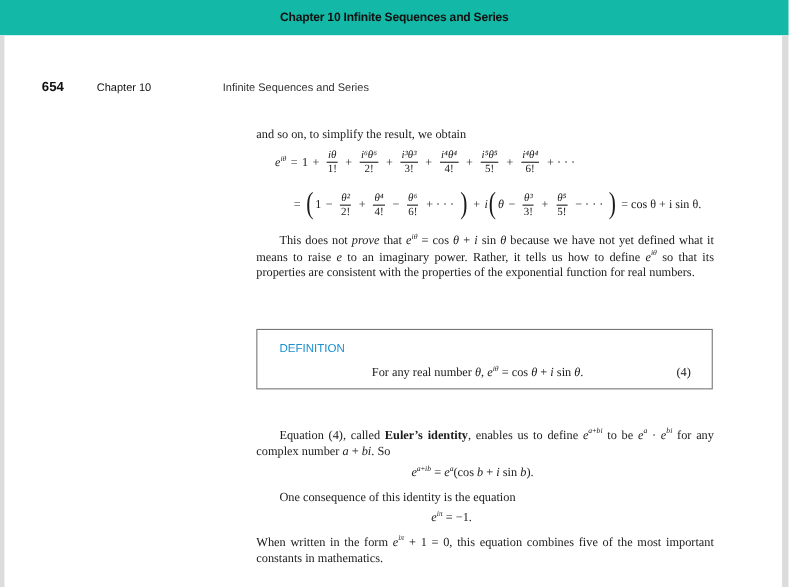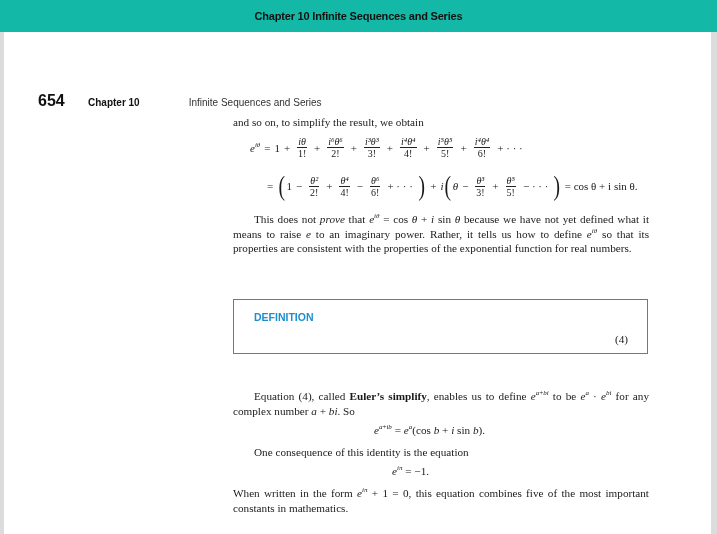--- a/index.html
+++ b/index.html
@@ -19,22 +19,22 @@
     position: absolute; left: 0; top: 32px; width: 4px; height: 502px; background: #dcdcdc;
   }
   .gutter-right {
     position: absolute; right: 0; top: 32px; width: 6px; height: 502px; background: #dcdcdc;
   }
 
   .running-head {
     position: absolute; top: 72px; left: 38px;
     font-family: "Liberation Sans", sans-serif; display: flex; align-items: baseline;
   }
-  .page-num { font-weight: bold; font-size: 16px; color: #111; width: 50px; margin-top: 20px; }
-  .rh-chapter { font-weight: bold; font-size: 10px; color: #111; margin-right: 4px; }
+  .page-num { font-weight: bold; font-size: 12px; color: #111; width: 50px; }
+  .rh-chapter { font-weight: normal; font-size: 10px; color: #111; margin-right: 20px; }
   .rh-title { font-size: 10px; color: #333; padding-left: 45px; }
 
   .text {
     position: absolute; left: 233px; width: 416px;
     font-size: 11.2px; line-height: 14.5px; text-align: justify;
   }
   .indent { text-indent: 21px; }
   i, .it { font-style: italic; }
 
   
@@ -45,21 +45,21 @@
   .op { margin: 0 4px; }
   .big-paren { font-size: 28px; line-height: 28px; font-weight: 100; transform: scaleX(0.7); display: inline-block; }
   sup { font-size: 7px; vertical-align: 5px; line-height: 0; }
 
   .def-box {
     position: absolute; left: 233px; top: 299px; width: 415px; height: 55px;
     border: 1px solid #777;
   }
   .def-label {
     position: absolute; left: 20px; top: 11px;
-    font-family: "Liberation Sans", sans-serif; font-weight: bold; font-size: 10.5px; color: #1a8fd0;
+    font-family: "Liberation Sans", sans-serif; font-weight: normal; font-size: 10.5px; color: #1a8fd0;
   }
   .def-text { position: absolute; left: 104px; top: 33px; font-size: 11.2px; }
   .def-num { position: absolute; right: 19px; top: 33px; font-size: 11.2px; }
 </style>
 </head>
 <body>
 
 <div class="topbar">
   <span class="topbar-title">Chapter 10 Infinite Sequences and Series</span>
 </div>
@@ -150,25 +150,26 @@
   <span class="big-paren">)</span>
   <span style="margin-left:3px;">= cos θ + i sin θ.</span>
 </div>
 
 <div class="text indent" style="top:212px;">
   <span>This does not </span><i>prove</i><span> that <i>e</i><sup><i>iθ</i></sup> = cos <i>θ</i> + <i>i</i> sin <i>θ</i> because we have not yet defined what it means to raise <i>e</i> to an imaginary power. Rather, it tells us how to define <i>e</i><sup><i>iθ</i></sup> so that its properties are consistent with the properties of the exponential function for real numbers.</span>
 </div>
 
 <div class="def-box">
   <span class="def-label">DEFINITION</span>
+  <span class="def-text">For any real number <i>θ</i>, <i>e</i><sup><i>iθ</i></sup> = cos <i>θ</i> + <i>i</i> sin <i>θ</i>.</span>
   <span class="def-num">(4)</span>
 </div>
 
 <div class="text indent" style="top:389px;">
-  <span>Equation (4), called </span><b>Euler’s simplify</b><span>, enables us to define <i>e</i><sup><i>a</i>+<i>bi</i></sup> to be <i>e</i><sup><i>a</i></sup> · <i>e</i><sup><i>bi</i></sup> for any complex number <i>a</i> + <i>bi</i>. So</span>
+  <span>Equation (4), called </span><b>Euler’s identity</b><span>, enables us to define <i>e</i><sup><i>a</i>+<i>bi</i></sup> to be <i>e</i><sup><i>a</i></sup> · <i>e</i><sup><i>bi</i></sup> for any complex number <i>a</i> + <i>bi</i>. So</span>
 </div>
 
 <div class="eq" style="left:374px; top:424px; font-size:11.2px;">
   <span><i>e</i><sup><i>a</i>+<i>ib</i></sup> = <i>e</i><sup><i>a</i></sup>(cos <i>b</i> + <i>i</i> sin <i>b</i>).</span>
 </div>
 
 <div class="text indent" style="top:445px;">One consequence of this identity is the equation</div>
 
 <div class="eq" style="left:392px; top:465px; font-size:11.2px;">
   <span><i>e</i><sup><i>iπ</i></sup> = −1.</span>

